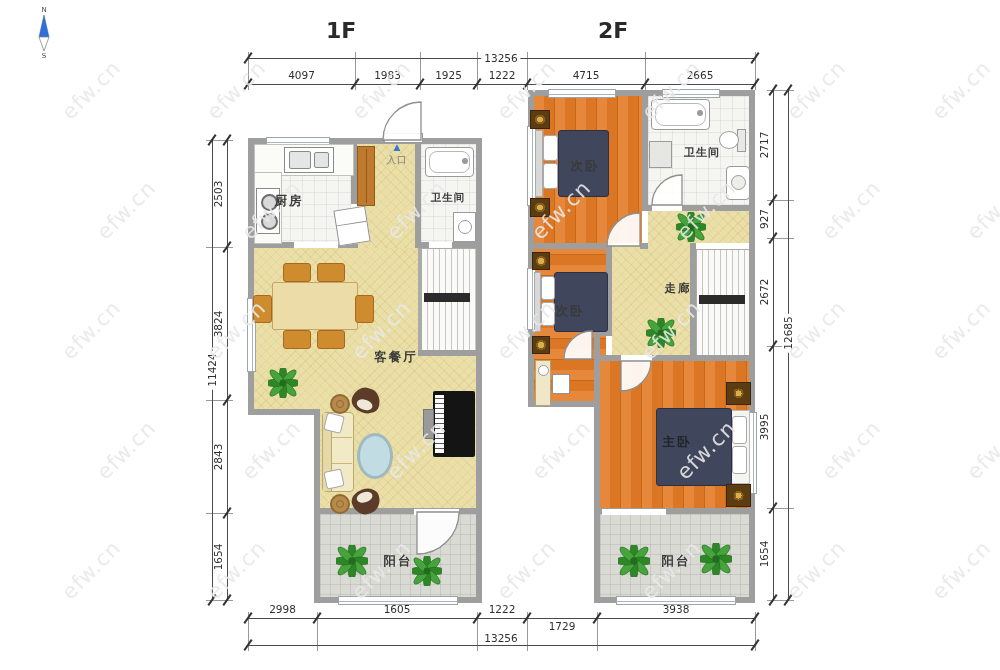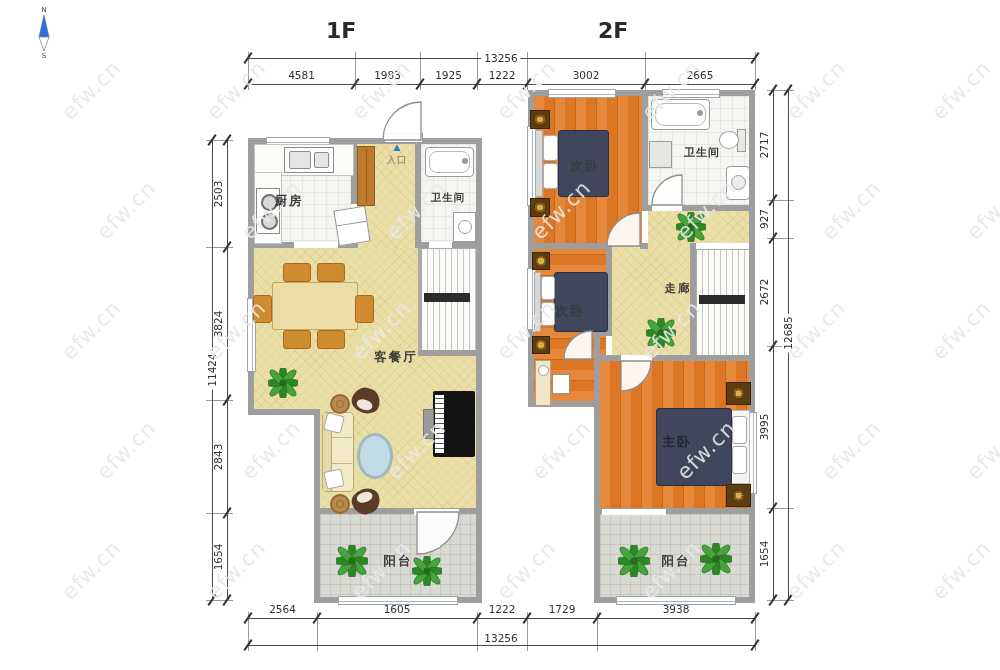--- a/index.html
+++ b/index.html
@@ -248,55 +248,55 @@
   <div class="room-label" style="left:570px;top:311px">次卧</div>
   <div class="room-label" style="left:677px;top:442px;color:#23242B">主卧</div>
   <div class="room-label" style="left:676px;top:561px">阳台</div>
 
   <div id="decor">
       <div class="dim-line" style="left:248px;top:84px;width:507px;height:1px"></div>
       <div class="dim-line" style="left:248px;top:58px;width:507px;height:1px"></div>
       <div class="dim-ext" style="left:248px;top:52px;width:1px;height:38px"></div>
       <div class="dim-tick" style="left:248px;top:84px"></div>
       <div class="dim-tick" style="left:248px;top:58px"></div>
-      <div class="dim-label" style="left:301.5px;top:75px">4581</div>
+      <div class="dim-label" style="left:301.5px;top:75px">4097</div>
       <div class="dim-ext" style="left:355px;top:52px;width:1px;height:38px"></div>
       <div class="dim-tick" style="left:355px;top:84px"></div>
       <div class="dim-label" style="left:387.5px;top:75px">1983</div>
       <div class="dim-ext" style="left:420px;top:52px;width:1px;height:38px"></div>
       <div class="dim-tick" style="left:420px;top:84px"></div>
       <div class="dim-label" style="left:448.5px;top:75px">1925</div>
       <div class="dim-ext" style="left:477px;top:52px;width:1px;height:38px"></div>
       <div class="dim-tick" style="left:477px;top:84px"></div>
       <div class="dim-label" style="left:502px;top:75px">1222</div>
       <div class="dim-ext" style="left:527px;top:52px;width:1px;height:38px"></div>
       <div class="dim-tick" style="left:527px;top:84px"></div>
-      <div class="dim-label" style="left:586px;top:75px">3002</div>
+      <div class="dim-label" style="left:586px;top:75px">4715</div>
       <div class="dim-ext" style="left:645px;top:52px;width:1px;height:38px"></div>
       <div class="dim-tick" style="left:645px;top:84px"></div>
       <div class="dim-label" style="left:700px;top:75px">2665</div>
       <div class="dim-ext" style="left:755px;top:52px;width:1px;height:38px"></div>
       <div class="dim-tick" style="left:755px;top:84px"></div>
       <div class="dim-tick" style="left:755px;top:58px"></div>
       <div class="dim-label onLine" style="left:501px;top:58px">13256</div>
       <div class="dim-line" style="left:248px;top:618px;width:507px;height:1px"></div>
       <div class="dim-line" style="left:248px;top:645px;width:507px;height:1px"></div>
       <div class="dim-ext" style="left:248px;top:612px;width:1px;height:39px"></div>
       <div class="dim-tick" style="left:248px;top:618px"></div>
       <div class="dim-tick" style="left:248px;top:645px"></div>
-      <div class="dim-label" style="left:282.5px;top:609px">2564</div>
+      <div class="dim-label" style="left:282.5px;top:609px">2998</div>
       <div class="dim-ext" style="left:317px;top:612px;width:1px;height:39px"></div>
       <div class="dim-tick" style="left:317px;top:618px"></div>
       <div class="dim-label" style="left:397px;top:609px">1605</div>
       <div class="dim-ext" style="left:477px;top:612px;width:1px;height:39px"></div>
       <div class="dim-tick" style="left:477px;top:618px"></div>
       <div class="dim-label" style="left:502px;top:609px">1222</div>
       <div class="dim-ext" style="left:527px;top:612px;width:1px;height:39px"></div>
       <div class="dim-tick" style="left:527px;top:618px"></div>
-      <div class="dim-label" style="left:562px;top:609px">1729</div>
+      <div class="dim-label" style="left:562px;top:626px">1729</div>
       <div class="dim-ext" style="left:597px;top:612px;width:1px;height:39px"></div>
       <div class="dim-tick" style="left:597px;top:618px"></div>
       <div class="dim-label" style="left:676px;top:609px">3938</div>
       <div class="dim-ext" style="left:755px;top:612px;width:1px;height:39px"></div>
       <div class="dim-tick" style="left:755px;top:618px"></div>
       <div class="dim-tick" style="left:755px;top:645px"></div>
       <div class="dim-label onLine" style="left:501px;top:638px">13256</div>
       <div class="dim-line" style="left:227px;top:140px;width:1px;height:460px"></div>
       <div class="dim-line" style="left:212px;top:140px;width:1px;height:460px"></div>
       <div class="dim-ext" style="left:206px;top:140px;width:27px;height:1px"></div>

